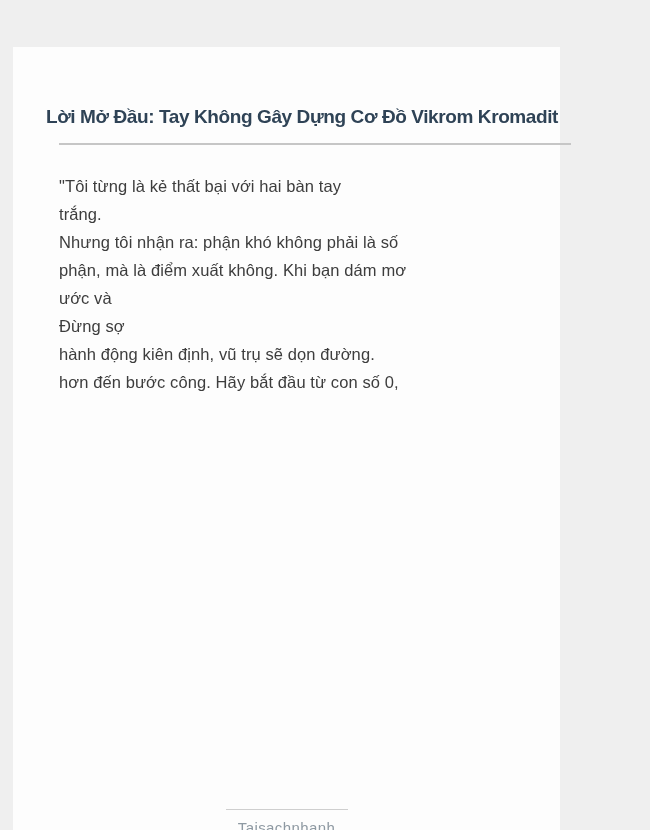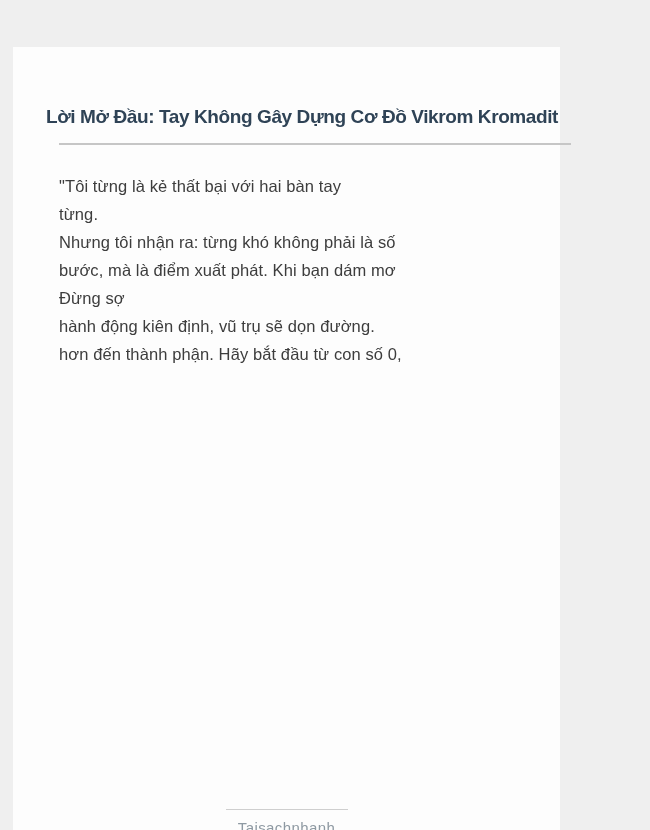--- a/index.html
+++ b/index.html
@@ -80,26 +80,27 @@
 <body>
 
 <div class="page-card">
 
   <h1 class="title">Lời Mở Đầu: Tay Không Gây Dựng Cơ Đồ Vikrom Kromadit</h1>
 
   <hr class="title-divider">
 
   <div class="quote">
       <div class="quote-line">"Tôi từng là kẻ thất bại với hai bàn tay</div>
-      <div class="quote-line">từng.</div>
-      <div class="quote-line">Nhưng tôi nhận ra: từng khó không phải là số</div>
-      <div class="quote-line">bước, mà là điểm xuất phát. Khi bạn dám mơ</div>
+      <div class="quote-line">trắng.</div>
+      <div class="quote-line">Nhưng tôi nhận ra: phận khó không phải là số</div>
+      <div class="quote-line">phận, mà là điểm xuất không. Khi bạn dám mơ</div>
+      <div class="quote-line">ước và</div>
       <div class="quote-line">Đừng sợ</div>
       <div class="quote-line">hành động kiên định, vũ trụ sẽ dọn đường.</div>
-      <div class="quote-line">hơn đến thành phận. Hãy bắt đầu từ con số 0,</div>
+      <div class="quote-line">hơn đến bước công. Hãy bắt đầu từ con số 0,</div>
     </div>
 
   <div class="footer">
     <hr class="footer-divider">
     <div class="brand">Taisachnhanh</div>
   </div>
 
 </div>
 
 </body></html>

